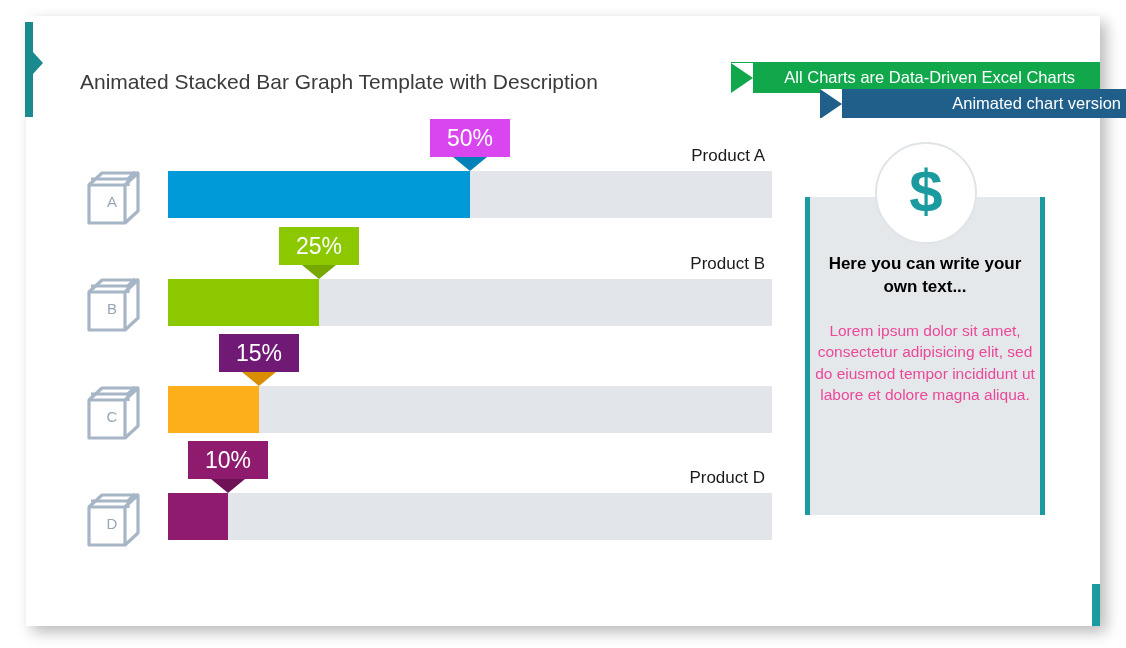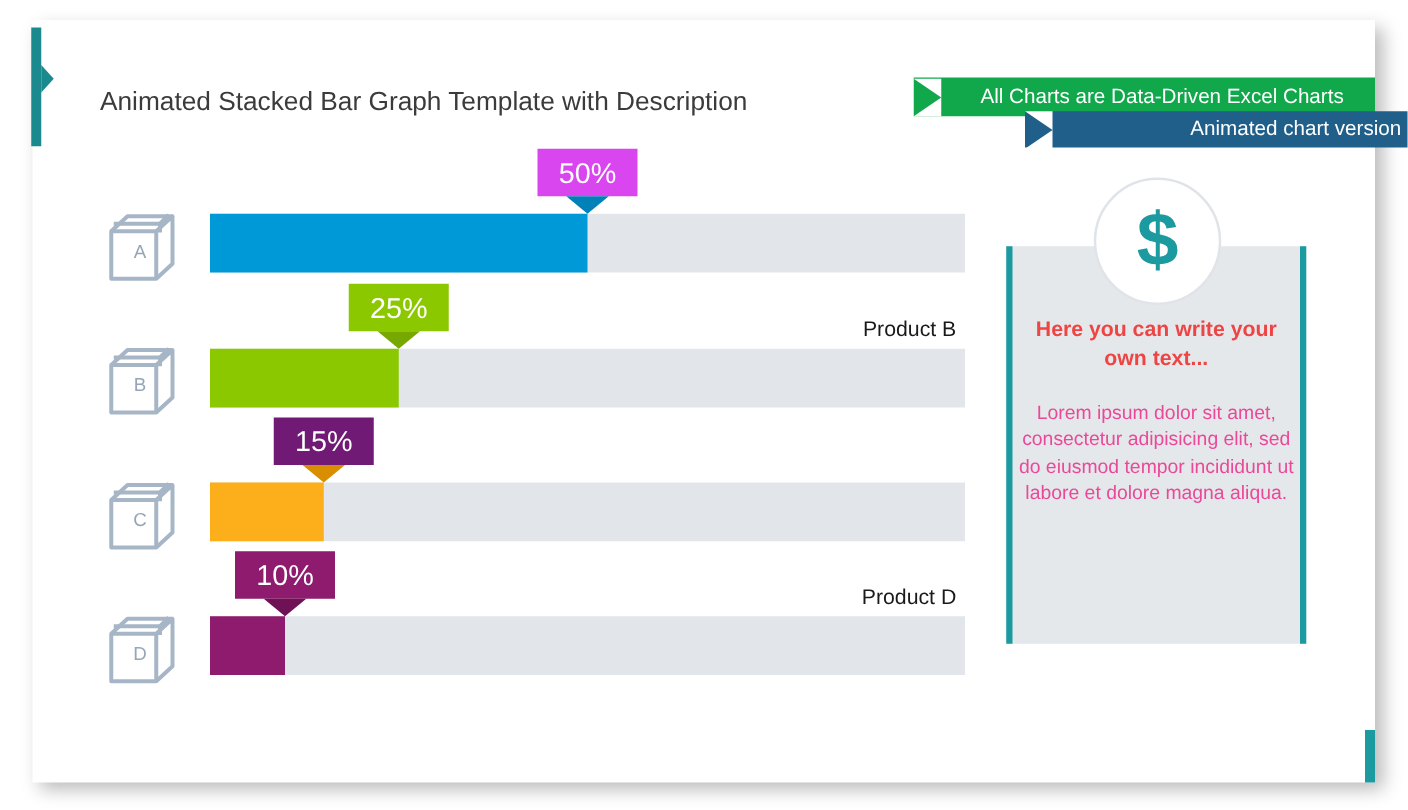--- a/index.html
+++ b/index.html
@@ -96,21 +96,21 @@
   .panel-edge.l{left:805px;}
   .panel-edge.r{left:1040px;}
   .circle{
     position:absolute;left:875px;top:142px;width:102px;height:102px;border-radius:50%;
     background:#ffffff;border:2px solid #e0e4e8;box-sizing:border-box;
     display:flex;align-items:center;justify-content:center;
   }
   .circle .dollar{font-size:60px;font-weight:bold;color:#1b9aa0;line-height:1;margin-top:-3px;}
   .panel-head{
     position:absolute;left:815px;top:253px;width:220px;
-    text-align:center;font-size:17px;font-weight:bold;color:#ef4444;line-height:1.35;
+    text-align:center;font-size:17px;font-weight:bold;color:#000000;line-height:1.35;
   }
   .panel-body{
     position:absolute;left:812px;top:320px;width:226px;
     text-align:center;font-size:15.5px;color:#ec4899;line-height:1.38;
   }
 </style>
 </head>
 <body>
 
 <div class="stage">
@@ -141,20 +141,21 @@
             <path d="M6 16 L43 16 L43 23"></path>
             <path d="M43 16 L50 9"></path>
           </g>
         </svg>
         <div class="bl">
           <span>A</span>
         </div>
       </div>
       <div class="track" style="left: 168px; top: 171px; width: 604px;"></div>
       <div class="fill" style="left: 168px; top: 171px; width: 302px; background: rgb(0, 153, 216);"></div>
+      <div class="plabel" style="left: 600px; top: 146px; width: 165px;">Product A</div>
       <div class="callout" style="width: 80px; left: 430px; top: 119px; background: #d946ef;">
         <span>50%</span>
         <span class="tip" style="border-top:14px solid #0081b8;"></span>
       </div>
       <div class="boxicon" style="left: 85px; top: 270px;">
         <svg width="62" height="66" viewBox="0 0 62 66">
           <g fill="none" stroke="#a7b6c6" stroke-width="3.2" stroke-linejoin="round">
             <path d="M4 22 L40 22 L40 60 L4 60 Z"></path>
             <path d="M40 22 L53 10 L53 48 L40 60"></path>
             <path d="M4 22 L17 10 L53 10"></path>

